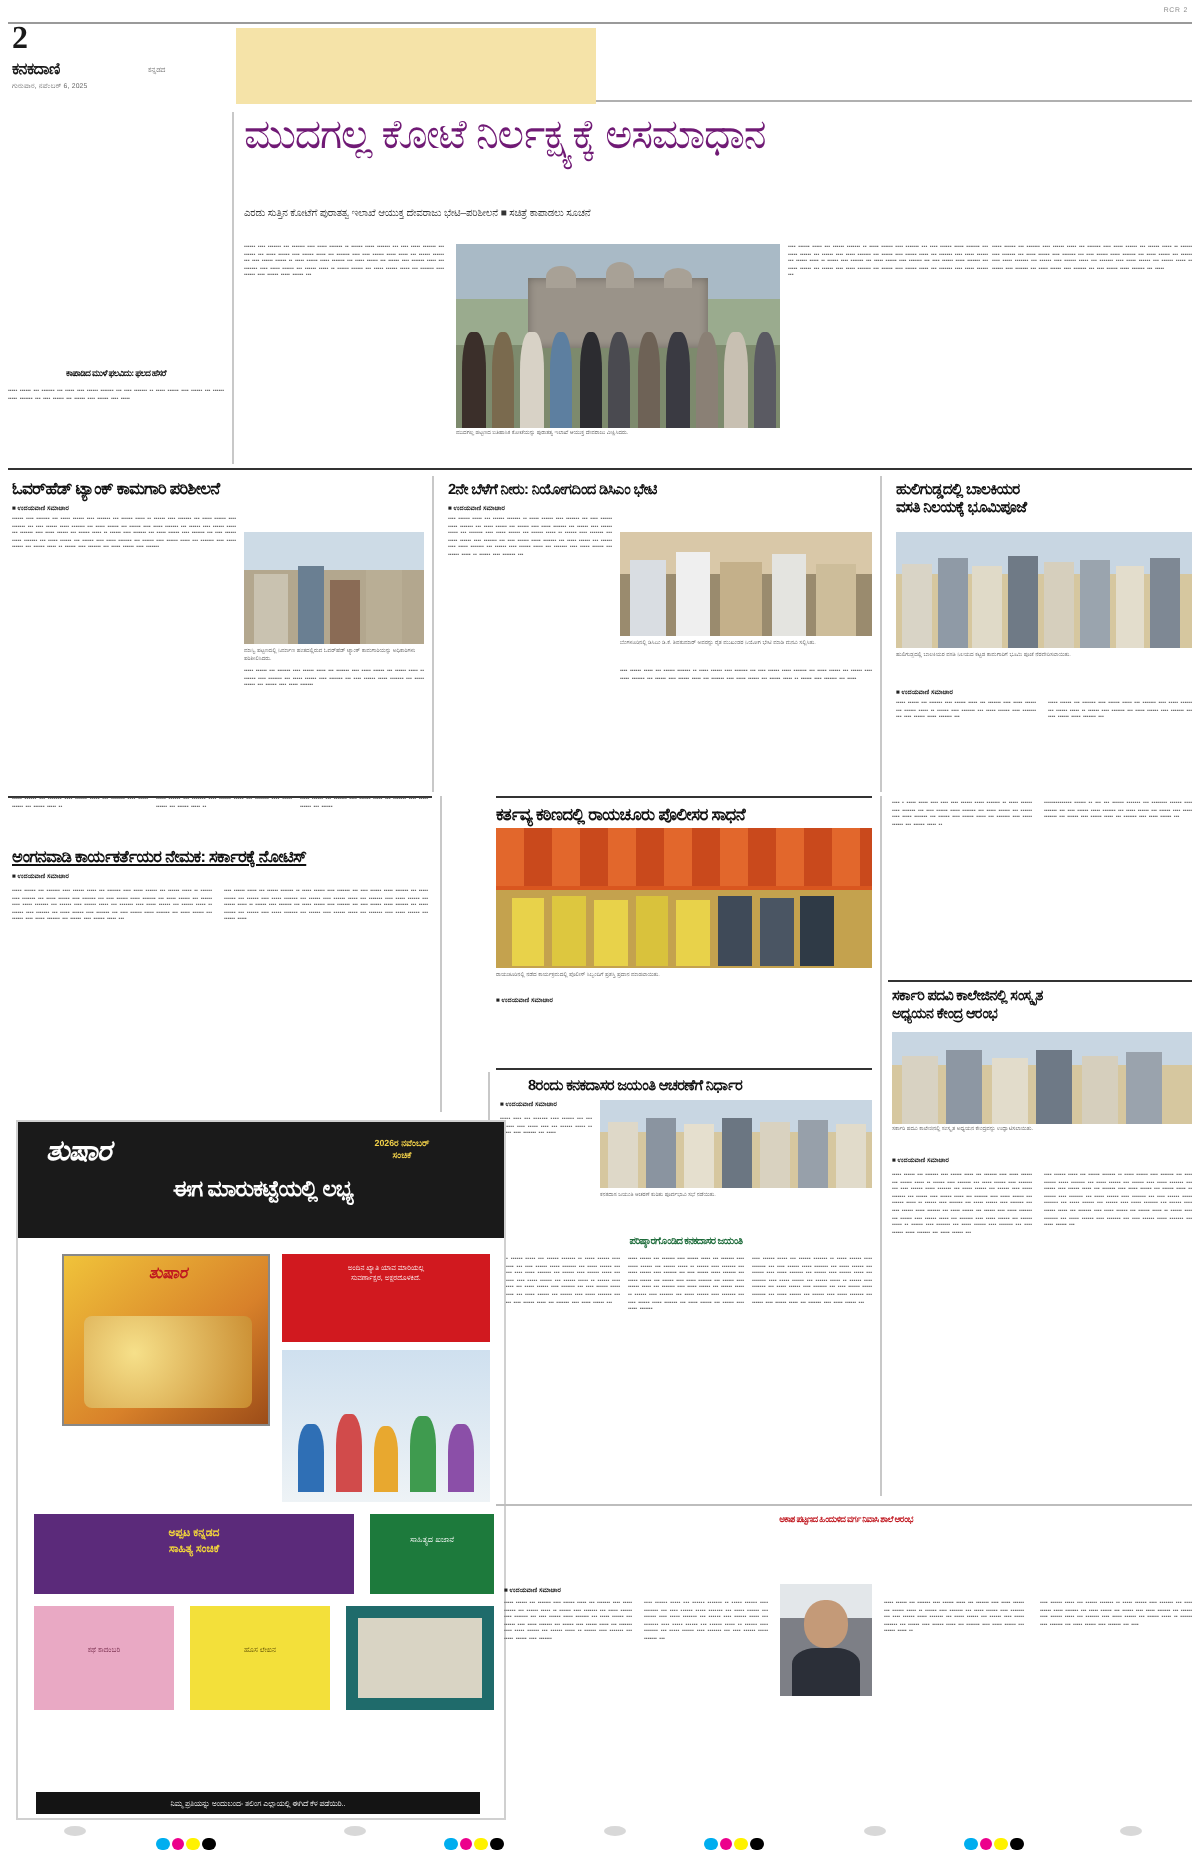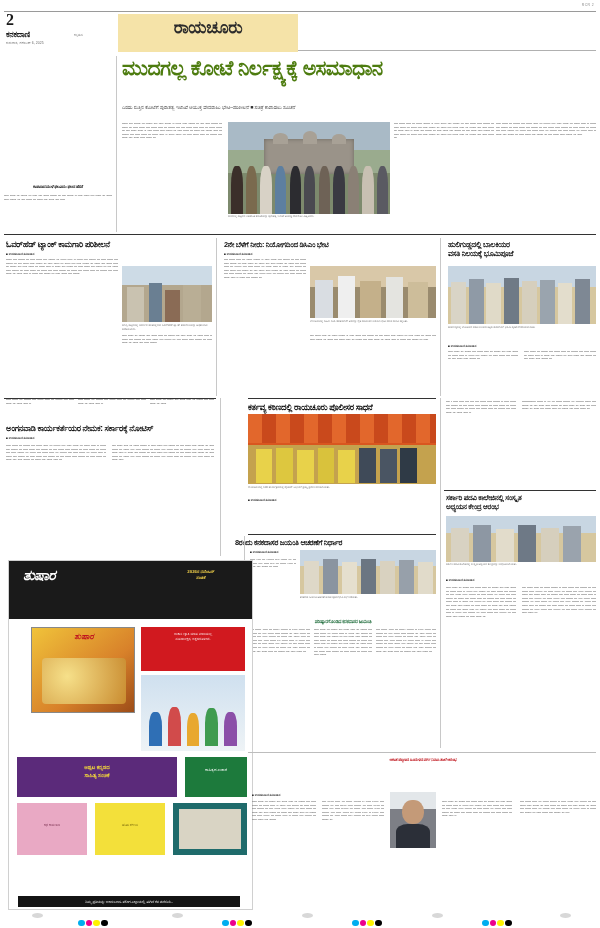--- a/index.html
+++ b/index.html
@@ -32,21 +32,21 @@
                    font-size: 17px; font-weight: bold; color: #2b2b2b; letter-spacing: -.4px; }
   .mh-bot-rule { position: absolute; left: 298px; top: 50px; width: 298px; height: 1px; background: #b0b0b0; }
 
   
   .vrule { position: absolute; width: 1px; background: #c8c8c8; }
   .hrule { position: absolute; height: 1px; background: #333; }
   .hrule-l { position: absolute; height: 1px; background: #bdbdbd; }
 
   
   .lead-head { position: absolute; left: 122px; top: 56px; width: 474px;
-               font-size: 20.5px; font-weight: bold; color: #4d7c0f; letter-spacing: -.6px;
+               font-size: 20.5px; font-weight: normal; color: #701a75; letter-spacing: -.6px;
                line-height: 23px; }
   .lead-sub { position: absolute; left: 122px; top: 104px; width: 474px;
               font-size: 5.1px; color: #333; letter-spacing: -.1px; }
   .lead-photo { position: absolute; left: 228px; top: 122px; width: 162px; height: 92px;
                 background: linear-gradient(#b9c6cf 0%, #9fb0bb 38%, #8d9a86 60%, #7e8a72 100%);
                 overflow: hidden; }
   .lead-cap { position: absolute; left: 228px; top: 215px; width: 162px; font-size: 2.8px;
               color: #555; line-height: 3.6px; }
 
   
@@ -129,21 +129,20 @@
 <div class="page">
 
   <div class="masthead">
     <div class="mh-top-rule"></div>
     <div class="rcr">RCR 2</div>
     <div class="pgnum">2</div>
     <div class="paper-name">ಕನಕದಾಣಿ</div>
     <div class="paper-edition">ಕನ್ನಡದ</div>
     <div class="paper-date">ಗುರುವಾರ, ನವೆಂಬರ್ 6, 2025</div>
     <div class="section-band"></div>
-    <div class="section-title">ರಾಯಚೂರು</div>
     <div class="mh-bot-rule"></div>
   </div>
 
   <div class="vrule" style="left:116px; top:56px; height:176px;"></div>
 
 
   <div class="ahead" style="left:4px; top:184px; width:108px; font-size:4.4px; text-align:center;">ಕಾಪಾಡಿದ ಮುಳೆ ಫಲವಿದು: ಫಲದ ಹೆಸರೆ</div>
 
   <div class="tx" style="position:absolute; left:4px; top:194px; width:108px; height:38px;">
     <p>▪▪▪▪▪ ▪▪▪▪▪▪ ▪▪▪ ▪▪▪▪▪▪▪ ▪▪▪ ▪▪▪▪▪ ▪▪▪▪ ▪▪▪▪▪▪ ▪▪▪▪▪▪▪ ▪▪▪ ▪▪▪▪ ▪▪▪▪▪▪▪ ▪▪ ▪▪▪▪▪ ▪▪▪▪▪▪ ▪▪▪▪ ▪▪▪▪▪▪ ▪▪▪ ▪▪▪▪▪▪ ▪▪▪▪▪ ▪▪▪▪▪▪▪ ▪▪▪ ▪▪▪▪ ▪▪▪▪▪▪ ▪▪▪ ▪▪▪▪▪▪ ▪▪▪▪ ▪▪▪▪▪▪ ▪▪▪▪ ▪▪▪▪▪</p>
@@ -250,21 +249,21 @@
   <div class="tx" style="position:absolute; left:448px; top:350px; width:70px; height:42px;">
     <p>▪▪▪▪▪ ▪▪▪▪▪▪ ▪▪▪ ▪▪▪▪▪▪▪ ▪▪▪▪ ▪▪▪▪▪▪ ▪▪▪▪▪ ▪▪▪ ▪▪▪▪▪▪▪ ▪▪▪▪ ▪▪▪▪▪ ▪▪▪▪▪▪ ▪▪▪ ▪▪▪▪▪▪ ▪▪▪▪▪ ▪▪ ▪▪▪▪▪▪ ▪▪▪▪ ▪▪▪▪▪▪▪ ▪▪▪ ▪▪▪▪▪ ▪▪▪▪▪▪ ▪▪▪▪ ▪▪▪▪▪▪▪ ▪▪▪ ▪▪▪▪ ▪▪▪▪▪▪ ▪▪▪▪▪ ▪▪▪▪▪▪▪ ▪▪▪</p>
   </div>
   <div class="tx" style="position:absolute; left:524px; top:350px; width:72px; height:42px;">
     <p>▪▪▪▪▪ ▪▪▪▪▪▪ ▪▪▪ ▪▪▪▪▪▪▪ ▪▪▪▪ ▪▪▪▪▪▪ ▪▪▪▪▪ ▪▪▪ ▪▪▪▪▪▪▪ ▪▪▪▪ ▪▪▪▪▪ ▪▪▪▪▪▪ ▪▪▪ ▪▪▪▪▪▪ ▪▪▪▪▪ ▪▪ ▪▪▪▪▪▪ ▪▪▪▪ ▪▪▪▪▪▪▪ ▪▪▪ ▪▪▪▪▪ ▪▪▪▪▪▪ ▪▪▪▪ ▪▪▪▪▪▪▪ ▪▪▪ ▪▪▪▪ ▪▪▪▪▪▪ ▪▪▪▪▪ ▪▪▪▪▪▪▪ ▪▪▪</p>
   </div>
 
   <div class="hrule" style="left:4px; top:398px; width:212px;"></div>
   <div class="hrule" style="left:248px; top:398px; width:188px;"></div>
 
-  <div class="ahead" style="left:6px; top:424px; width:204px; font-size:8.2px;">ಅಂಗನವಾಡಿ ಕಾರ್ಯಕರ್ತೆಯರ ನೇಮಕ: ಸರ್ಕಾರಕ್ಕೆ ನೋಟಿಸ್</div>
+  <div class="ahead" style="left:6px; top:424px; width:204px; font-size:8.2px;text-decoration:underline;">ಅಂಗನವಾಡಿ ಕಾರ್ಯಕರ್ತೆಯರ ನೇಮಕ: ಸರ್ಕಾರಕ್ಕೆ ನೋಟಿಸ್</div>
   <div class="byline" style="left:6px; top:436px;">■ ಉದಯವಾಣಿ ಸಮಾಚಾರ</div>
 
   <div class="ahead" style="left:248px; top:402px; width:188px; font-size:8.4px;">ಕರ್ತವ್ಯ ಕಠಿಣದಲ್ಲಿ ರಾಯಚೂರು ಪೊಲೀಸರ ಸಾಧನೆ</div>
 
   <div class="ph p-stage" style="left:248px; top:414px; width:188px; height:70px;">
     <div style="position:absolute;inset:0;background:linear-gradient(#d9561f 0 44%, #c4a24e 44% 100%);"></div>
     <div style="position:absolute;left:0;top:0;width:100%;height:42%;
                 background:repeating-linear-gradient(90deg,#e2672c 0 14px,#c9491c 14px 28px);"></div>
     <div style="position:absolute;left:4%;bottom:2%;width:9%;height:48%;background:#e8d24a;"></div>
     <div style="position:absolute;left:15%;bottom:2%;width:9%;height:50%;background:#ddc73f;"></div>
@@ -321,21 +320,21 @@
   <div class="byline" style="left:446px; top:578px;">■ ಉದಯವಾಣಿ ಸಮಾಚಾರ</div>
 
   <div class="tx" style="position:absolute; left:446px; top:586px; width:70px; height:160px;">
     <p>▪▪▪▪▪ ▪▪▪▪▪▪ ▪▪▪ ▪▪▪▪▪▪▪ ▪▪▪▪ ▪▪▪▪▪▪ ▪▪▪▪▪ ▪▪▪ ▪▪▪▪▪▪▪ ▪▪▪▪ ▪▪▪▪▪ ▪▪▪▪▪▪ ▪▪▪ ▪▪▪▪▪▪ ▪▪▪▪▪ ▪▪ ▪▪▪▪▪▪ ▪▪▪▪ ▪▪▪▪▪▪▪ ▪▪▪ ▪▪▪▪▪ ▪▪▪▪▪▪ ▪▪▪▪ ▪▪▪▪▪▪▪ ▪▪▪ ▪▪▪▪ ▪▪▪▪▪▪ ▪▪▪▪▪ ▪▪▪▪▪▪▪ ▪▪▪ ▪▪▪▪▪ ▪▪▪▪▪▪ ▪▪▪ ▪▪▪▪▪▪ ▪▪▪▪ ▪▪▪▪▪ ▪▪▪▪▪▪▪ ▪▪▪ ▪▪▪▪▪▪ ▪▪▪▪ ▪▪▪▪▪▪ ▪▪▪▪▪ ▪▪▪ ▪▪▪▪▪▪▪ ▪▪▪▪ ▪▪▪▪▪ ▪▪▪▪▪▪ ▪▪▪ ▪▪▪▪▪▪ ▪▪▪▪▪ ▪▪ ▪▪▪▪▪▪ ▪▪▪▪ ▪▪▪▪▪▪▪ ▪▪▪ ▪▪▪▪▪ ▪▪▪▪▪▪ ▪▪▪▪ ▪▪▪▪▪▪▪ ▪▪▪ ▪▪▪▪ ▪▪▪▪▪▪ ▪▪▪▪▪ ▪▪▪▪▪▪▪ ▪▪▪ ▪▪▪▪▪ ▪▪▪▪▪▪ ▪▪▪ ▪▪▪▪▪▪ ▪▪▪▪ ▪▪▪▪▪ ▪▪▪▪▪▪▪ ▪▪▪ ▪▪▪▪▪▪ ▪▪▪▪ ▪▪▪▪▪▪ ▪▪▪▪▪ ▪▪▪ ▪▪▪▪▪▪▪ ▪▪▪▪ ▪▪▪▪▪ ▪▪▪▪▪▪ ▪▪▪ ▪▪▪▪▪▪ ▪▪▪▪▪ ▪▪ ▪▪▪▪▪▪ ▪▪▪▪ ▪▪▪▪▪▪▪ ▪▪▪ ▪▪▪▪▪ ▪▪▪▪▪▪ ▪▪▪▪ ▪▪▪▪▪▪▪ ▪▪▪ ▪▪▪▪ ▪▪▪▪▪▪ ▪▪▪▪▪ ▪▪▪▪▪▪▪ ▪▪▪ ▪▪▪▪▪ ▪▪▪▪▪▪ ▪▪▪</p>
   </div>
   <div class="tx" style="position:absolute; left:522px; top:586px; width:74px; height:160px;">
     <p>▪▪▪▪ ▪▪▪▪▪▪ ▪▪▪▪▪ ▪▪▪ ▪▪▪▪▪▪ ▪▪▪▪▪▪▪ ▪▪ ▪▪▪▪▪ ▪▪▪▪▪▪ ▪▪▪▪ ▪▪▪▪▪▪▪ ▪▪▪ ▪▪▪▪ ▪▪▪▪▪▪ ▪▪▪▪▪ ▪▪▪▪▪▪▪ ▪▪▪ ▪▪▪▪▪ ▪▪▪▪▪▪ ▪▪▪ ▪▪▪▪▪▪ ▪▪▪▪ ▪▪▪▪▪ ▪▪▪▪▪▪▪ ▪▪▪ ▪▪▪▪▪▪ ▪▪▪▪ ▪▪▪▪▪▪ ▪▪▪▪▪ ▪▪▪ ▪▪▪▪▪▪▪ ▪▪▪▪ ▪▪▪▪▪ ▪▪▪▪▪▪ ▪▪▪ ▪▪▪▪▪▪ ▪▪▪▪▪ ▪▪ ▪▪▪▪▪▪ ▪▪▪▪ ▪▪▪▪▪▪▪ ▪▪▪ ▪▪▪▪▪ ▪▪▪▪▪▪ ▪▪▪▪ ▪▪▪▪▪▪▪ ▪▪▪ ▪▪▪▪ ▪▪▪▪▪▪ ▪▪▪▪▪ ▪▪▪▪▪▪▪ ▪▪▪ ▪▪▪▪▪ ▪▪▪▪▪▪ ▪▪▪ ▪▪▪▪▪▪ ▪▪▪▪ ▪▪▪▪▪ ▪▪▪▪▪▪▪ ▪▪▪ ▪▪▪▪▪▪ ▪▪▪▪ ▪▪▪▪▪▪ ▪▪▪▪▪ ▪▪▪ ▪▪▪▪▪▪▪ ▪▪▪▪ ▪▪▪▪▪ ▪▪▪▪▪▪ ▪▪▪ ▪▪▪▪▪▪ ▪▪▪▪▪ ▪▪ ▪▪▪▪▪▪ ▪▪▪▪ ▪▪▪▪▪▪▪ ▪▪▪ ▪▪▪▪▪ ▪▪▪▪▪▪ ▪▪▪▪ ▪▪▪▪▪▪▪ ▪▪▪ ▪▪▪▪ ▪▪▪▪▪▪ ▪▪▪▪▪ ▪▪▪▪▪▪▪ ▪▪▪ ▪▪▪▪▪ ▪▪▪▪▪▪ ▪▪▪</p>
   </div>
 
   <div class="hrule" style="left:248px; top:534px; width:188px;"></div>
-  <div class="ahead" style="left:235px; top:538px; width:186px; font-size:7.4px;">8ರಂದು ಕನಕದಾಸರ ಜಯಂತಿ ಆಚರಣೆಗೆ ನಿರ್ಧಾರ</div>
+  <div class="ahead" style="left:264px; top:538px; width:186px; font-size:7.4px;">8ರಂದು ಕನಕದಾಸರ ಜಯಂತಿ ಆಚರಣೆಗೆ ನಿರ್ಧಾರ</div>
 
   <div class="ph p-group" style="left:300px; top:550px; width:136px; height:44px;">
     <div style="position:absolute;left:3%;bottom:0;width:11%;height:74%;background:#ded8c8;"></div>
     <div style="position:absolute;left:17%;bottom:0;width:11%;height:80%;background:#8a94a0;"></div>
     <div style="position:absolute;left:31%;bottom:0;width:11%;height:72%;background:#e5dfce;"></div>
     <div style="position:absolute;left:45%;bottom:0;width:11%;height:80%;background:#6b7682;"></div>
     <div style="position:absolute;left:59%;bottom:0;width:11%;height:74%;background:#d9d2c0;"></div>
     <div style="position:absolute;left:73%;bottom:0;width:11%;height:78%;background:#97a0aa;"></div>
     <div style="position:absolute;left:87%;bottom:0;width:11%;height:72%;background:#e1dbca;"></div>
   </div>
@@ -359,20 +358,21 @@
   </div>
 
   <div class="vrule" style="left:244px; top:536px; height:212px;"></div>
   <div class="vrule" style="left:440px; top:490px; height:258px;"></div>
 
   <div class="ad-tushara">
     <div class="ad-black"></div>
     <div class="ad-brand">ತುಷಾರ</div>
     <div class="ad-issue" style="white-space:pre-line;">2026ರ ನವೆಂಬರ್
 ಸಂಚಿಕೆ</div>
+    <div class="ad-sub">ಈಗ ಮಾರುಕಟ್ಟೆಯಲ್ಲಿ ಲಭ್ಯ</div>
 
     <div class="ad-mag">
       <div class="ad-mag-title">ತುಷಾರ</div>
       <div style="position:absolute;left:10px;bottom:8px;width:84px;height:46px;
                   background:radial-gradient(circle at 30% 40%,#f6e08a,#c98b2f);border-radius:4px;"></div>
     </div>
 
     <div class="ad-red">
       <div class="ad-red-t" style="white-space:pre-line;">ಅಂದಿನ ಖ್ಯಾತಿ ಯಾವ ಮಾರಿಯಲ್ಲ
 ಸುವರ್ಣಾಕ್ಷರ, ಅಕ್ಷರದೊಳಕಿದೆ.</div>

